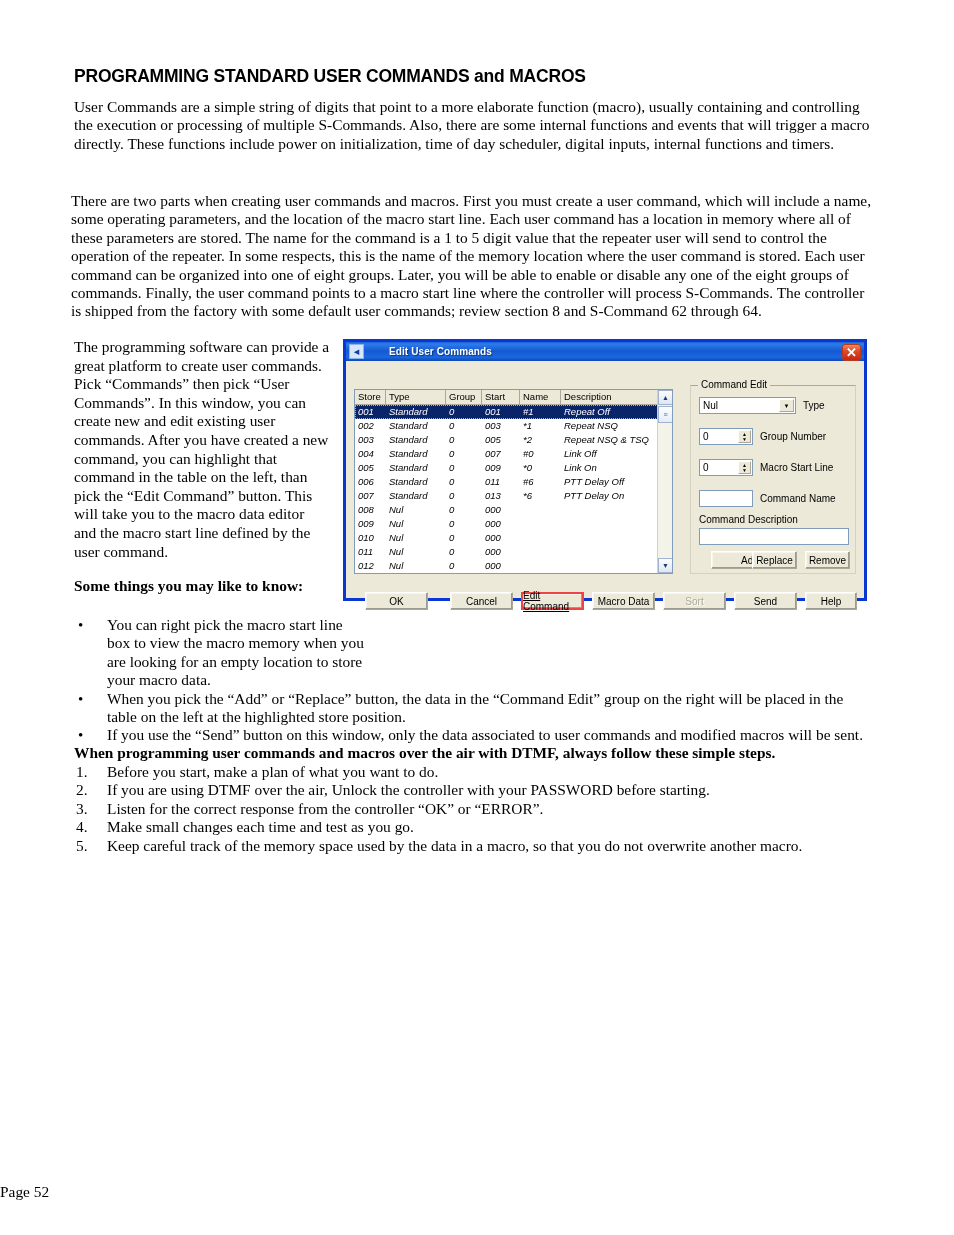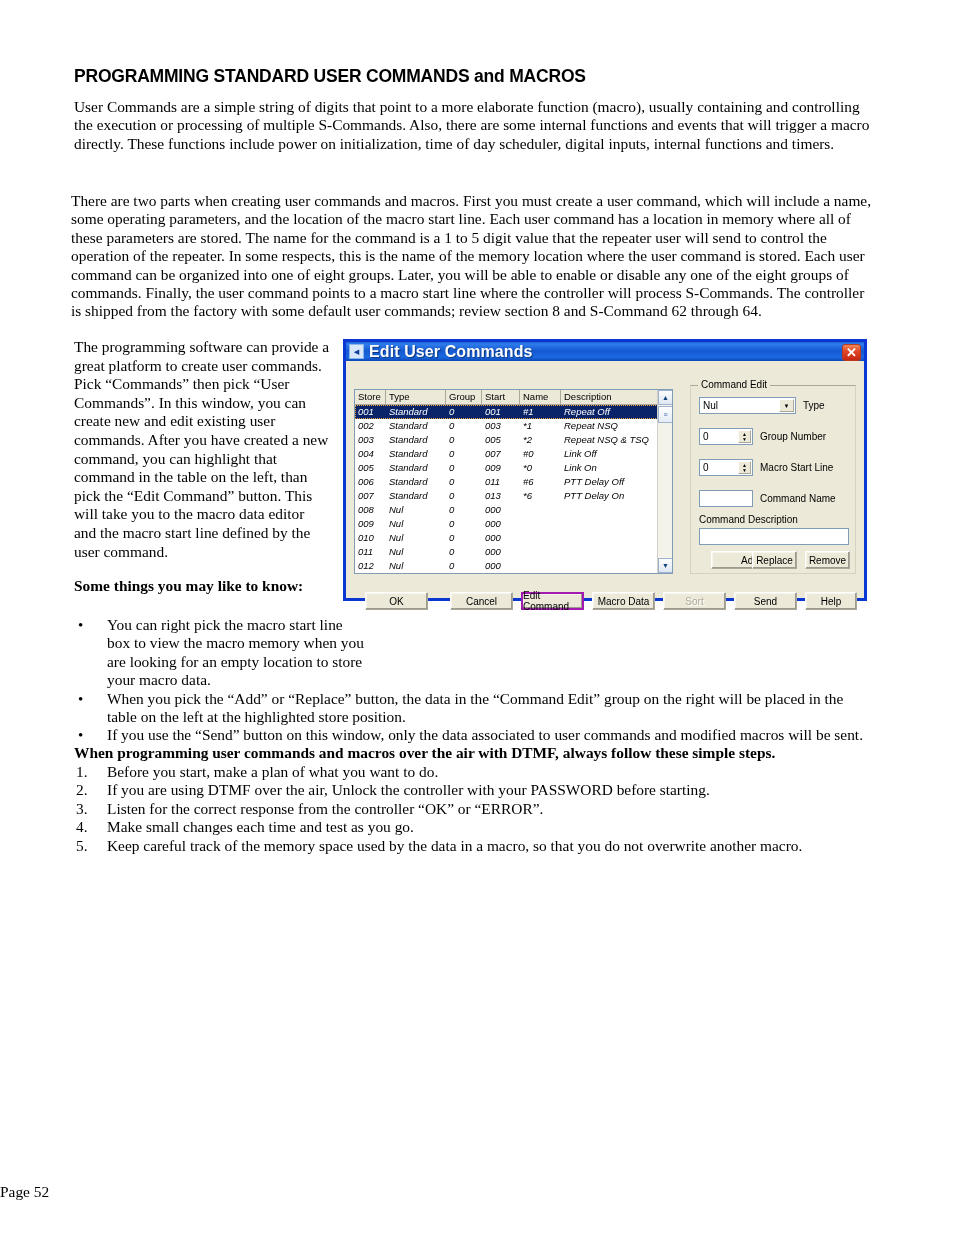--- a/index.html
+++ b/index.html
@@ -142,25 +142,26 @@
     border: 1px solid #8ab3e8;
     margin-right: 5px;
     display: flex; align-items: center; justify-content: center;
     font-size: 11px;
     color: #12409e;
     line-height: 1;
     flex: 0 0 auto;
   }
   .title-text {
     color: #ffffff;
-    font-size: 16px;
+    font-size: 10px;
     font-weight: bold;
     letter-spacing: 0.1px;
     text-shadow: 1px 1px 1px rgba(0,0,0,0.45);
     white-space: nowrap;
+    margin-left: 20px;
   }
   .title-close {
     position: absolute;
     right: 3px; top: 2px;
     width: 19px; height: 17px;
     background: linear-gradient(180deg,#f08a5a 0%, #e1492a 40%, #c42710 100%);
     border: 1px solid #b83a1c;
     border-radius: 3px;
     color: #fff;
     font-family: "Liberation Sans", sans-serif;
@@ -334,21 +335,21 @@
     border-top-color: #ffffff;
     border-left-color: #ffffff;
     font-family: "Liberation Sans", sans-serif;
     font-size: 10px;
     color: #000;
     display: flex; align-items: center; justify-content: center;
     cursor: pointer;
     box-shadow: inset -1px -1px 0 #9d9a8f, inset 1px 1px 0 #f7f5ec;
   }
   .btn.disabled { color: #aca899; text-shadow: 1px 1px 0 #ffffff; }
-  .btn.default { border: 2px solid #a21caf; box-shadow: inset -1px -1px 0 #9d9a8f, inset 1px 1px 0 #f7f5ec; }
+  .btn.default { border: 2px solid #ef4444; box-shadow: inset -1px -1px 0 #9d9a8f, inset 1px 1px 0 #f7f5ec; text-decoration: underline; }
 
   .gb-btn { position: absolute; width: 45px; height: 18px; }
 
   .bottombar { position: absolute; left: 0; bottom: 6px; width: 518px; }
   .bottombar .btn {
     position: absolute;
     height: 18px;
     top: 0;
   }
 </style>

